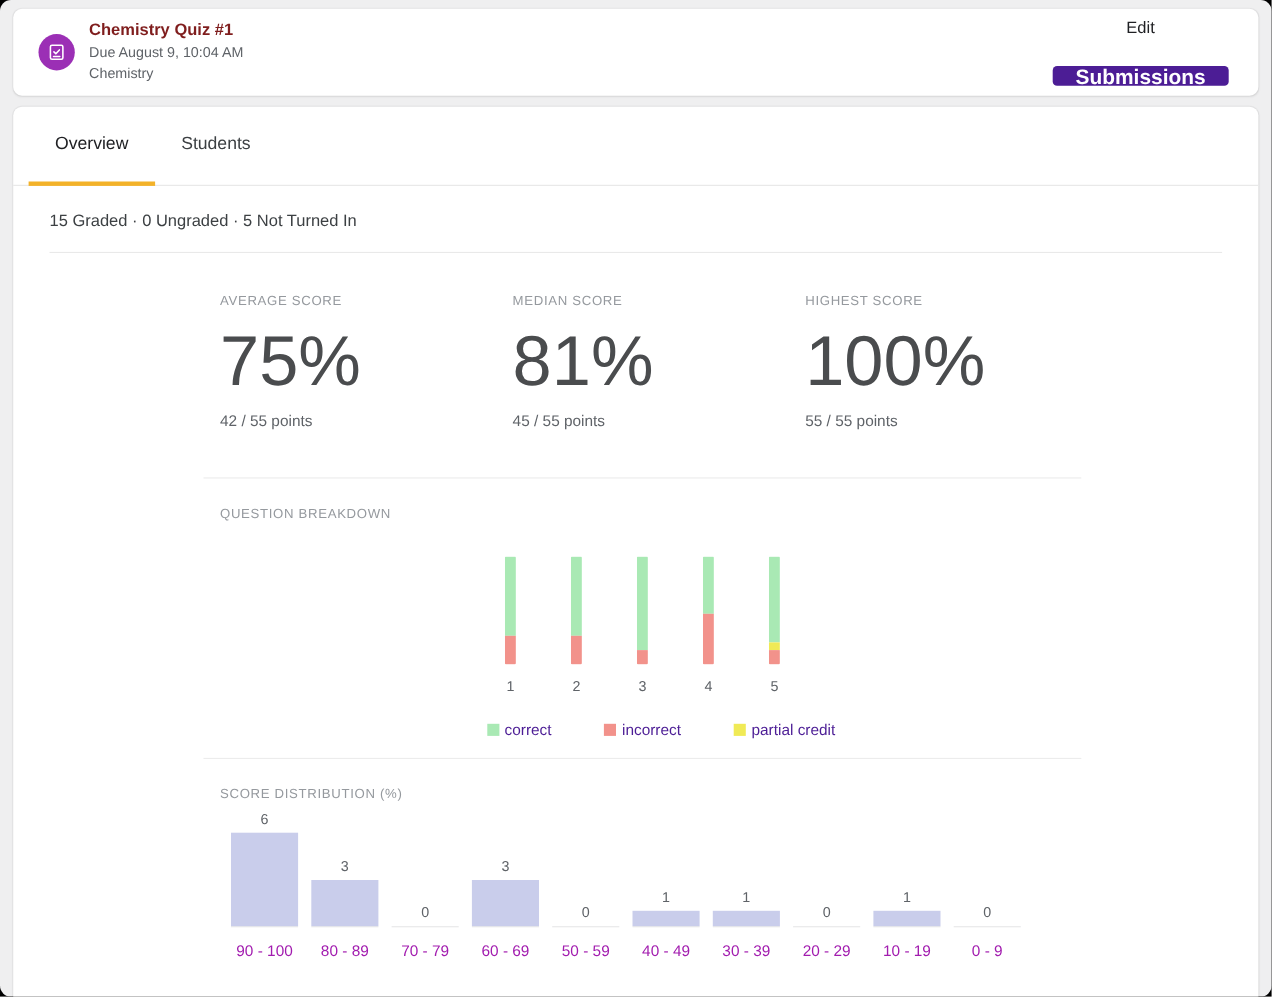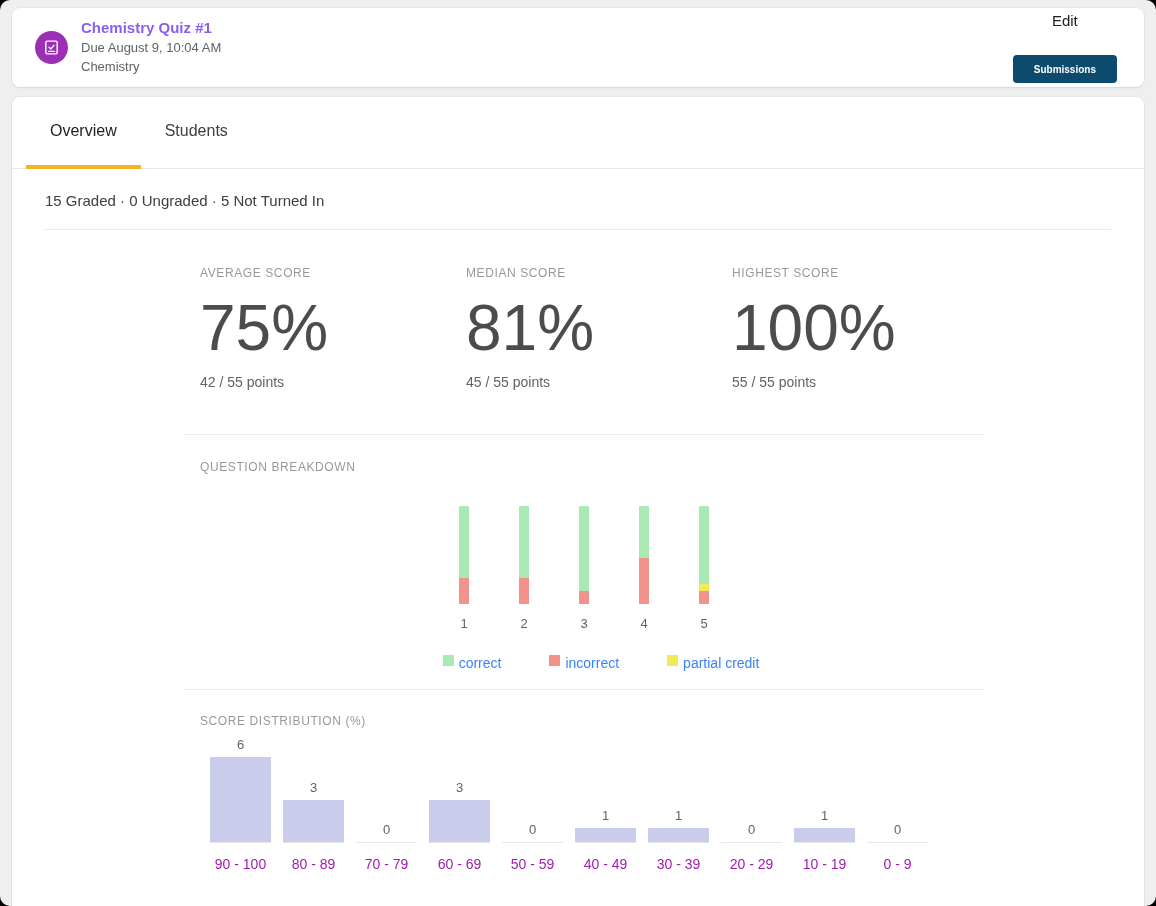--- a/index.html
+++ b/index.html
@@ -24,29 +24,29 @@
     justify-content: space-between;
     padding: 0 27px 0 23px;
     margin-bottom: 10px;
   }
   .header-left { display: flex; align-items: center; }
   .icon-circle {
     width: 33px; height: 33px; border-radius: 50%;
     display: flex; align-items: center; justify-content: center;
     margin-right: 13px; flex: 0 0 auto;
   }
-  .header-text .title { font-size: 15px; font-weight: 700; color: #8b5cf6; margin-bottom: 3px; }
+  .header-text .title { font-size: 15px; font-weight: 700; color: #7f1d1d; margin-bottom: 3px; }
   .header-text .sub { font-size: 13px; color: #5f6368; line-height: 1.45; }
   .header-right { display: flex; align-items: center; gap: 26px; flex-direction: column; }
   .edit-link { font-size: 15px; color: #202124; cursor: pointer; }
   .submissions-btn {
     border: none; cursor: pointer;
-    background: #0c4a6e; color: #fff;
-    font-family: inherit; font-size: 10px; font-weight: 600;
-    height: 28px; padding: 0 21px; border-radius: 4px;
+    background: #4c1d95; color: #fff;
+    font-family: inherit; font-size: 19px; font-weight: 600;
+    height: 18px; padding: 0 21px; border-radius: 4px;
   }
   
   .main-card { min-height: 792px; padding-bottom: 26px; }
   .tabs {
     display: flex; height: 72px;
     border-bottom: 1px solid #e7e7e7;
     padding-left: 14px;
   }
   .tab {
     padding: 2px 24px; display: flex; align-items: center;
@@ -71,21 +71,21 @@
   
   .qb-section { padding: 25px 0 18px; }
   .qb-chart {
     margin-top: 32px;
     display: flex; justify-content: center; gap: 50px;
   }
   .qb-col { display: flex; flex-direction: column; align-items: center; }
   .qb-bar { width: 10px; height: 98px; display: flex; flex-direction: column; border-radius: 1px; overflow: hidden; }
   .qb-cat { margin-top: 12px; font-size: 13px; color: #5f6368; }
   .legend { margin-top: 24px; display: flex; justify-content: center; align-items: center; gap: 14px; }
-  .legend-item { display: flex; font-size: 14px; color: #3b82f6; padding-left: 34px; }
+  .legend-item { display: flex; align-items: center; font-size: 14px; color: #4c1d95; padding-left: 34px; }
   .swatch { width: 11px; height: 11px; margin-right: 5px; display: inline-block; }
   
   .dist-section { padding: 24px 0 30px; }
   .dist-chart { margin-top: 8px; padding-left: 25px; display: flex; gap: 12px; }
   .dist-slot { width: 61px; display: flex; flex-direction: column; align-items: center; }
   .dist-area {
     width: 100%; height: 107px;
     display: flex; flex-direction: column; justify-content: flex-end; align-items: center;
     border-bottom: 1px solid #e6e6e8;
   }

